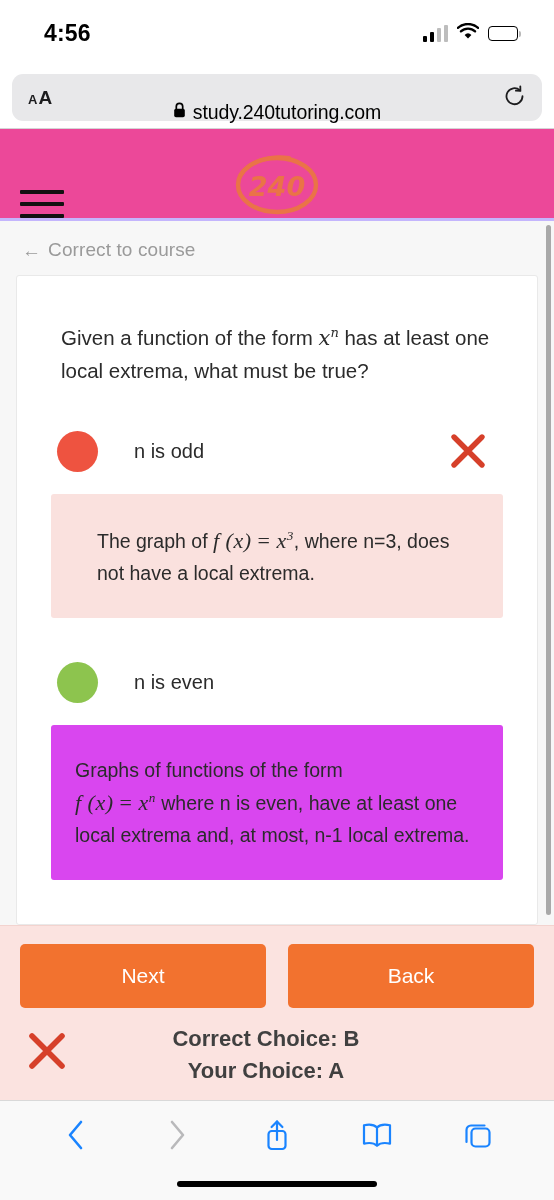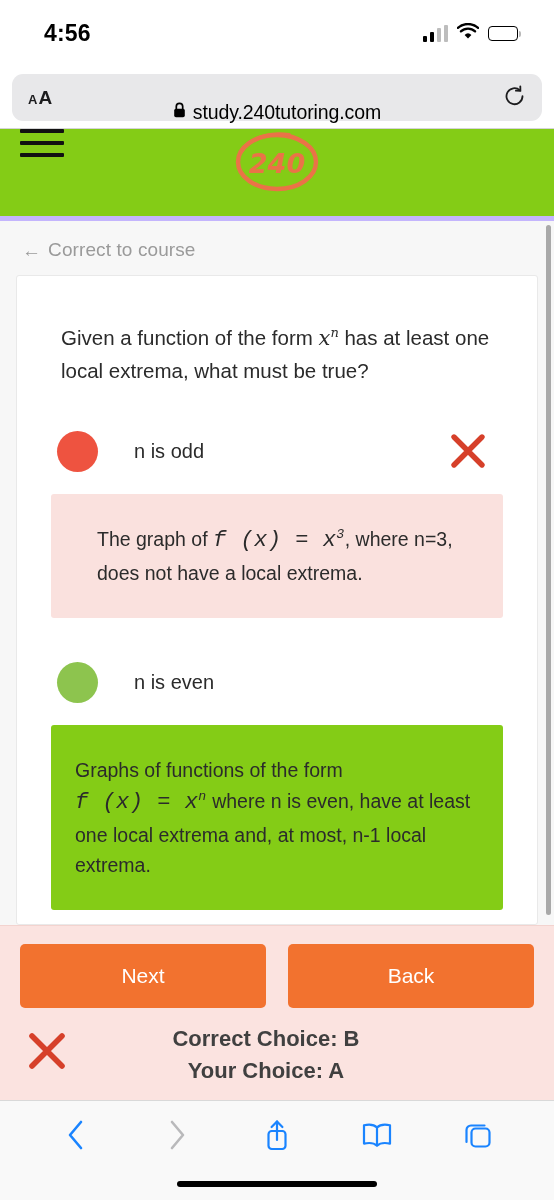--- a/index.html
+++ b/index.html
@@ -115,24 +115,24 @@
     color:#000;
     letter-spacing:-0.1px;
   }
   .reload{ margin-left:auto; display:flex; align-items:center; }
 
   .chrome-sep { height:1px; background:#d4d4d6; }
 
   
   .site-header{
     flex: 0 0 92px;
-    background:#84cc16;
-    display:flex; align-items:flex-start;
+    background:#ec4899;
+    display:flex; align-items:flex-end;
     position:relative;
-    border-bottom:5px solid #c4b5fd;
+    border-bottom:3px solid #c4b5fd;
   }
   .hamburger{
     position:absolute; left:20px;
     width:44px; display:flex; flex-direction:column; gap:8px;
     cursor:pointer;
   }
   .hamburger i{ display:block; height:4px; background:#111; border-radius:1px; }
 
   .logo{
     margin: 0 auto;
@@ -175,21 +175,21 @@
     padding: 0 10px;
   }
 
   .mathi{
     font-family:"DejaVu Serif", serif;
     font-style: italic;
     font-size: 21px;
   }
   .mathi sup{ font-size: 0.62em; font-style:italic; }
   .mathbig{
-    font-family:Liberation Mono, monospace;
+    font-family:Liberation Serif, serif;
     font-style: italic;
     font-size: 22px;
     letter-spacing:0.5px;
   }
   .mathbig sup{ font-size:0.6em; }
   .mathbig .eq{ font-style:normal; }
 
   .option-row{
     display:flex; align-items:center;
     padding: 0 0 0 6px;
@@ -214,21 +214,21 @@
 
   .explain{
     margin-top: 22px;
     border-radius: 3px;
     padding: 30px 30px 30px 46px;
     font-size: 19.5px;
     line-height: 1.55;
     color:#2b2b2b;
   }
   .explain.wrong{ background:#fae1de; }
-  .explain.right{ background:#84cc16;padding-left:24px; }
+  .explain.right{ background:#d946ef;padding-left:24px; }
 
   
   .scrollbar{
     position:absolute;
     right: 3px; top: 4px;
     width: 5px;
     height: 690px;
     background:#a9a9a9;
     border-radius: 3px;
   }

